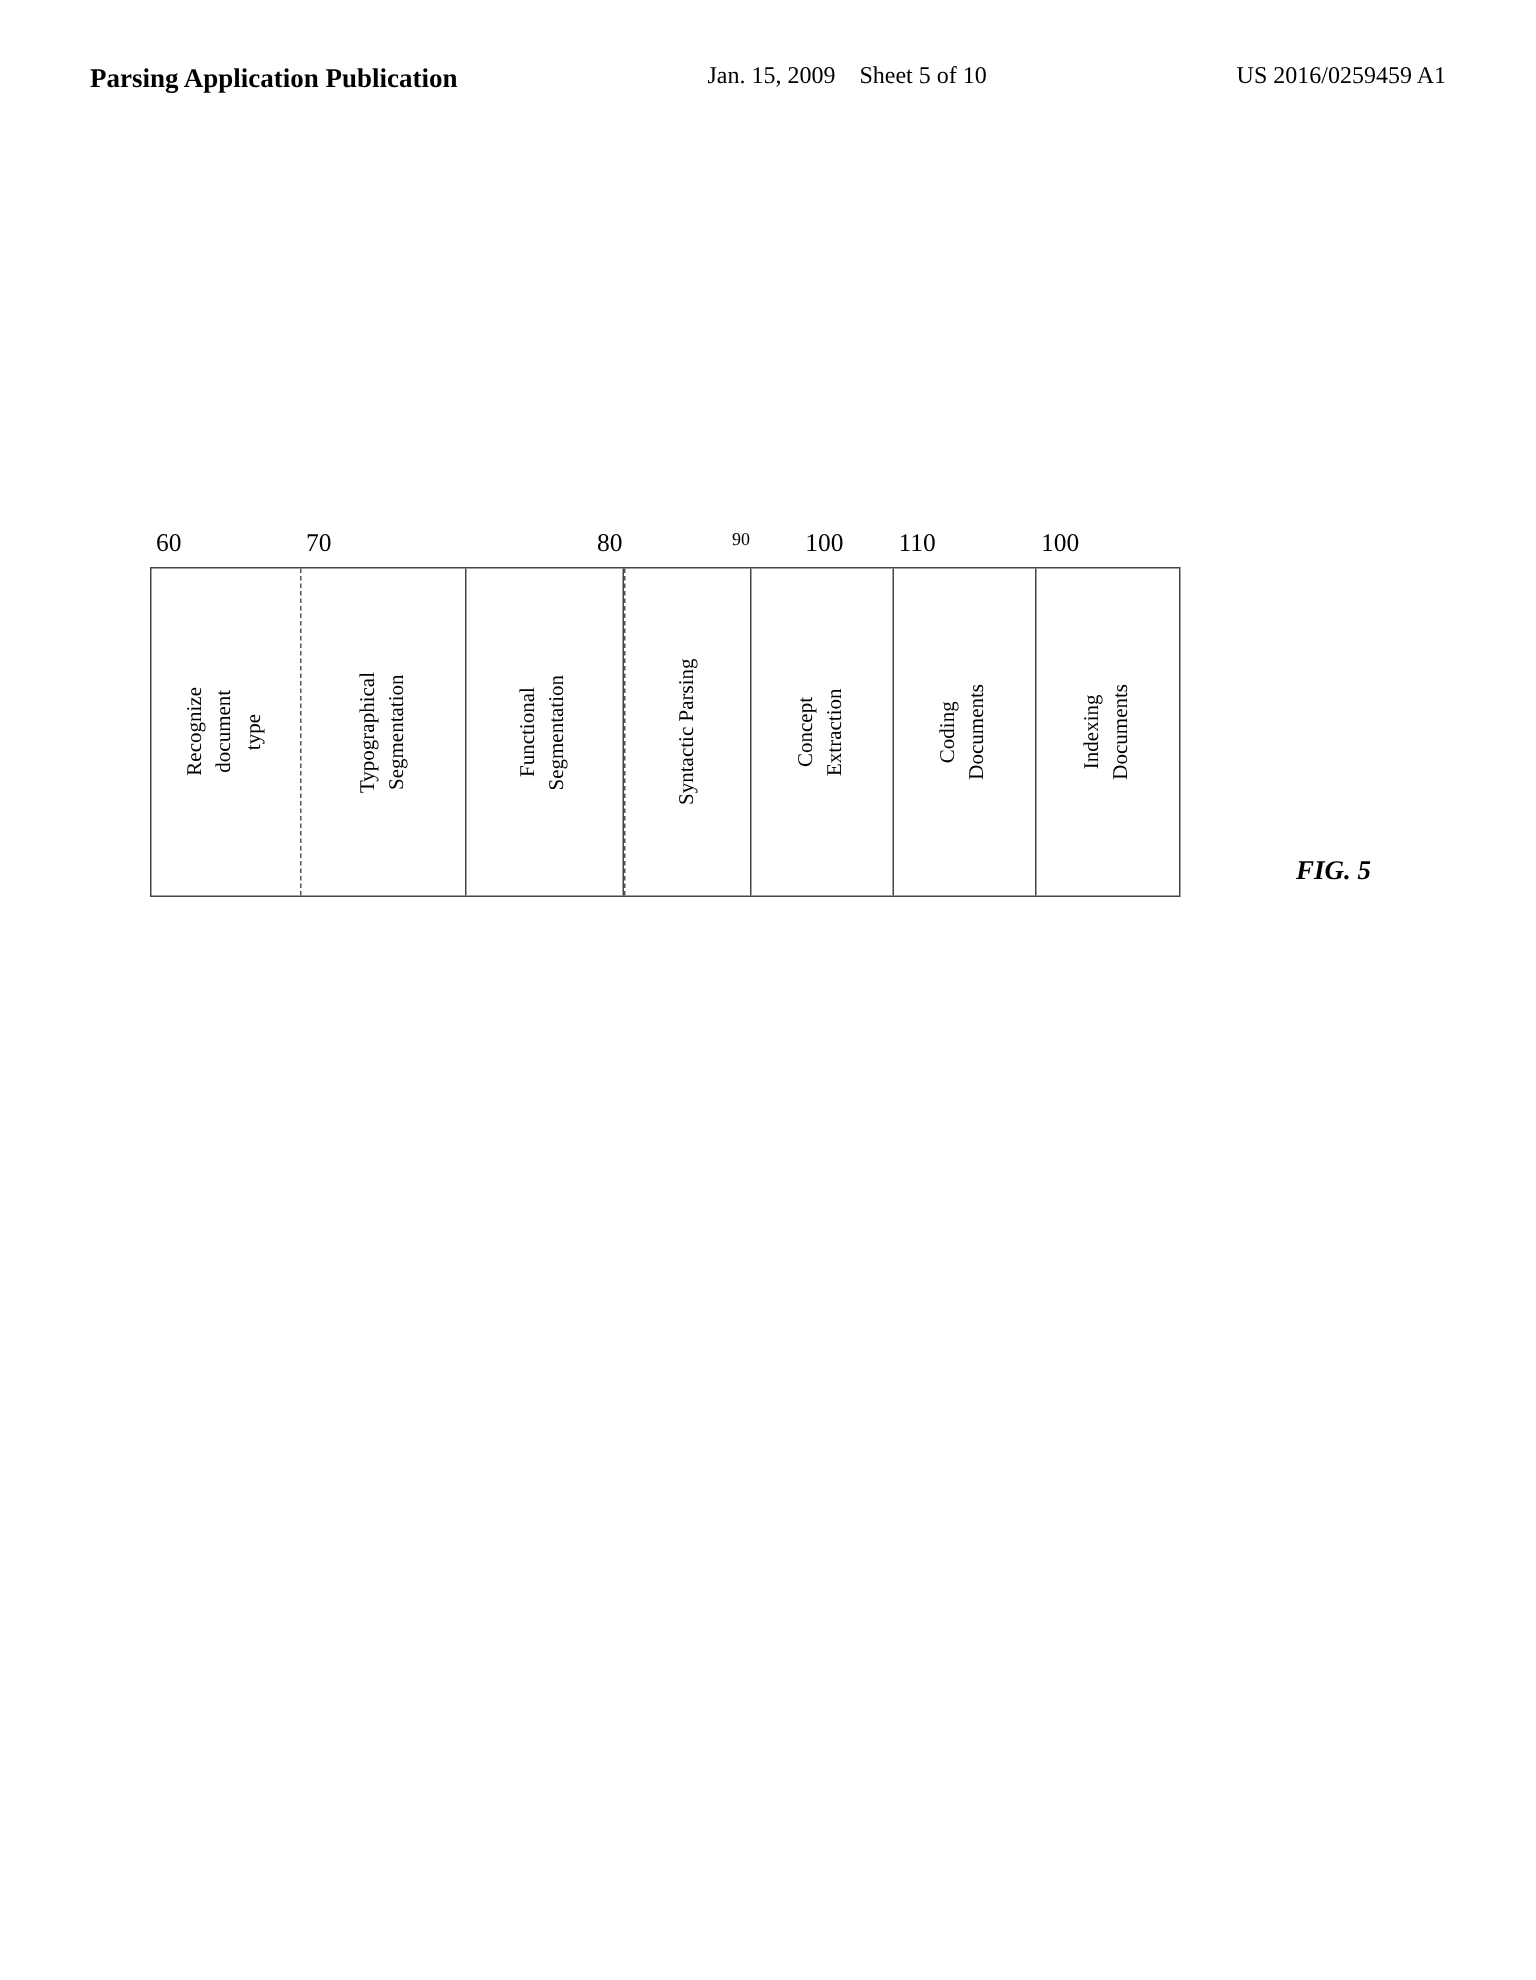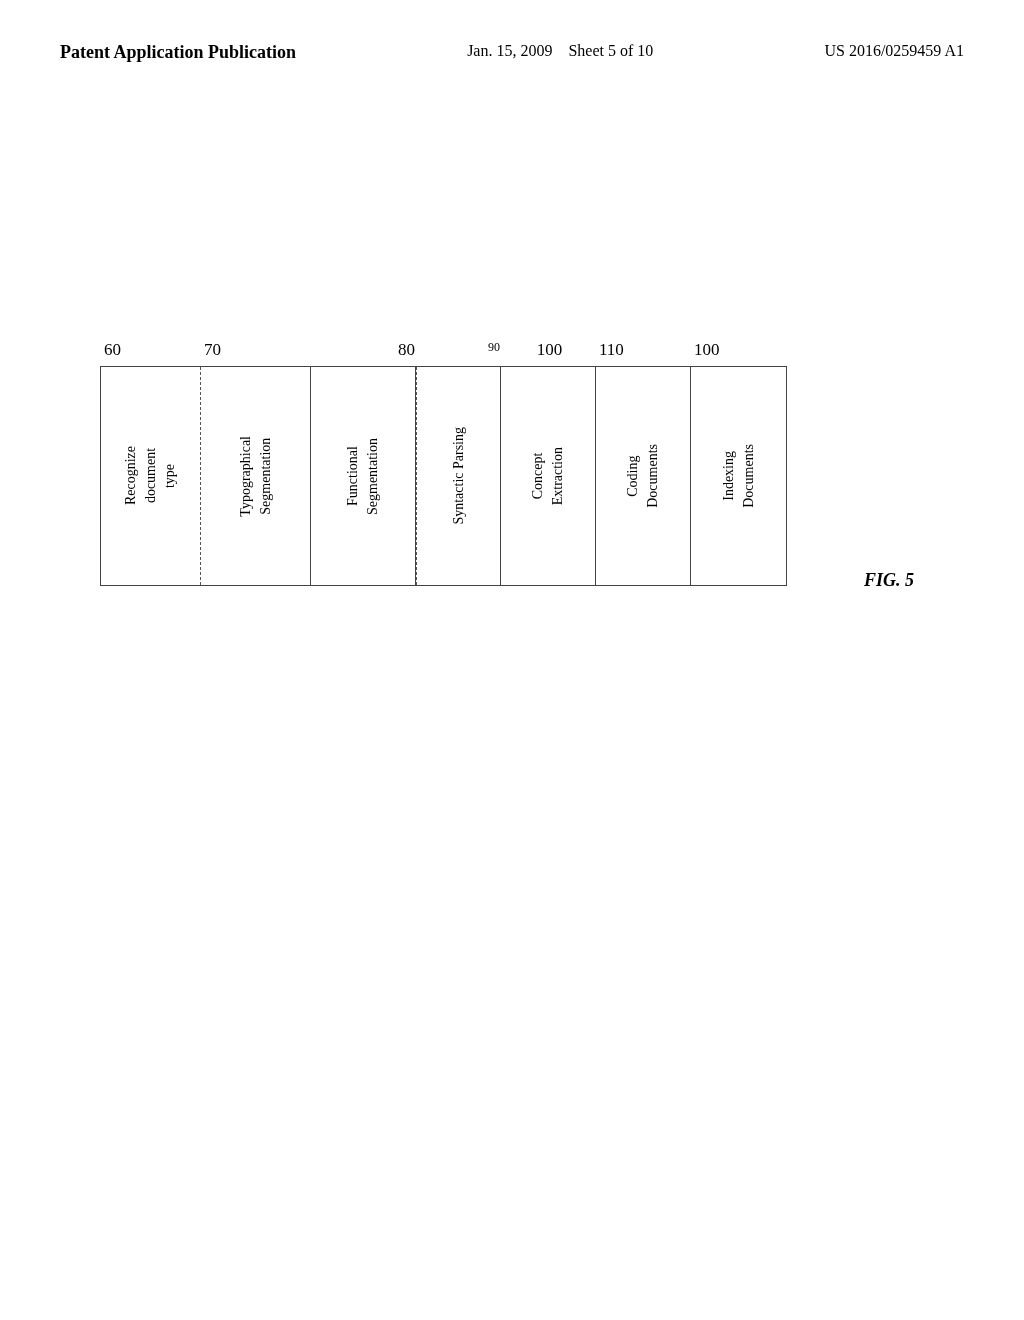--- a/index.html
+++ b/index.html
@@ -40,31 +40,31 @@
     .header-right {
       font-size: 16px;
       text-align: right;
       line-height: 1.4;
     }
   </style>
 </head>
 <body>
 
 <div class="page-header">
-  <div class="header-left">Patent Application Publication</div>
+  <div class="header-left">Parsing Application Publication</div>
   <div class="header-center">
     <span>Jan. 15, 2009</span>&nbsp;&nbsp;&nbsp;
     <span>Sheet 5 of 10</span>
   </div>
   <div class="header-right">US 2016/0259459 A1</div>
 </div>
 
 <div style="position: absolute; top: 340px; left: 100px;">
 
-  <div style="display: flex; flex-direction: row; margin-bottom: 6px; padding-left: 0px;">
+  <div style="display: flex; flex-direction: row; margin-bottom: 6px; padding-left: 0px; margin-top: 12px;">
     <div style="width: 100px; font-size: 17px; text-align: left; padding-left: 4px;">60</div>
     <div style="width: 110px; font-size: 17px; text-align: left; padding-left: 4px;">70</div>
     <div style="width: 105px; font-size: 17px; text-align: right; padding-left: 4px;">80</div>
     <div style="width: 85px; font-size: 12px; text-align: right; padding-left: 4px;">90</div>
     <div style="width: 95px; font-size: 17px; text-align: center; padding-left: 4px;">100</div>
     <div style="width: 95px; font-size: 17px; text-align: left; padding-left: 4px;">110</div>
     <div style="width: 95px; font-size: 17px; text-align: left; padding-left: 4px;">100</div>
   </div>
 
   <div style="display: flex; flex-direction: row; border: 1.5px solid #444; height: 220px;">

